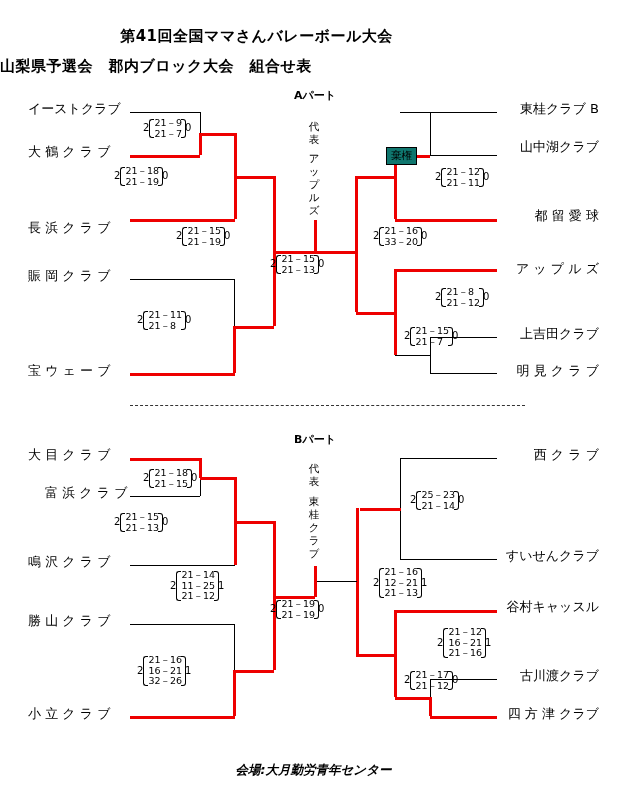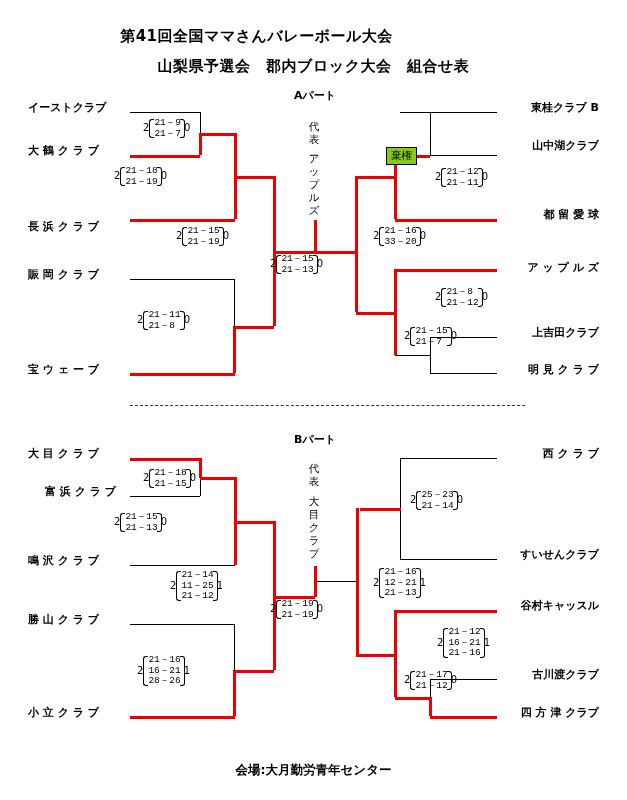--- a/index.html
+++ b/index.html
@@ -13,38 +13,38 @@
   }
   #root { position:relative; width:627px; height:800px; }
 
   .title1 {
     position:absolute; left:0; top:27px; width:513px;
     text-align:center; font-size:15px; font-weight:bold;
     letter-spacing:0.5px;
   }
   .title2 {
     position:absolute; left:0; top:57px; width:627px;
-    text-align:center; font-size:15px; font-weight:bold;
+    text-align:left; font-size:15px; font-weight:bold;
     letter-spacing:0.5px;
   }
   .footer1 {
     position:absolute; left:0; top:738px; width:627px;
     text-align:center; font-size:12.5px; font-weight:bold;
   }
   .footer2 {
     position:absolute; left:0; top:762px; width:627px;
-    text-align:center; font-size:12.5px; font-weight:bold;
+    text-align:center; font-size:12.5px; font-weight:bold;font-style:italic;
   }
 
   .part-label {
     position:absolute; font-size:11px; font-weight:bold; text-align:center;
   }
 
   .team {
-    position:absolute; font-size:11px; white-space:nowrap;font-weight:bold;
+    position:absolute; font-size:13px; white-space:nowrap;
   }
   .team.left { text-align:left; }
   .team.right { text-align:right; }
 
   .vline, .hline {
     position:absolute; background:#000000;
   }
   .vline { width:1px; }
   .hline { height:1px; }
   .red { background:#ee0000; }
@@ -53,36 +53,36 @@
 
   .score {
     position:absolute; font-size:9.5px; line-height:10.5px;
     white-space:nowrap; letter-spacing:0px;
   }
   .score .num { display:inline-block; vertical-align:middle; font-size:10px; }
   .score .brk {
     display:inline-block; vertical-align:middle; position:relative;
     padding:0 3px 0 5px;
   }
-  .score .brk .lines { display:block;font-family:Liberation Mono, monospace; }
+  .score .brk .lines { display:block; }
   .score .brk .lines span { display:block; }
   .score .brk::before {
     content:""; position:absolute; left:0px; top:1px; bottom:1px; width:4px;
     border-left:1px solid #000; border-top:1px solid #000; border-bottom:1px solid #000;
     border-radius:3px 0 0 3px;
   }
   .score .brk::after {
     content:""; position:absolute; right:-1px; top:1px; bottom:1px; width:4px;
     border-right:1px solid #000; border-top:1px solid #000; border-bottom:1px solid #000;
     border-radius:0 3px 3px 0;
   }
 
   .kiken {
     position:absolute; font-size:10.5px; border:1px solid #000;
-    padding:1px 4px; background:#84cc16;
+    padding:1px 4px; background:#0f766e;
   }
 
   .champ {
     position:absolute; font-size:10.5px; text-align:center; line-height:13px;
     width:16px;
   }
 
   .dashed {
     position:absolute; left:130px; top:405px; width:395px;
     border-top:1px dashed #333;
@@ -210,21 +210,21 @@
     <span class="num">2</span><span class="brk"><span class="lines">
           <span>21－15</span>
           <span>21－13</span>
         </span></span><span class="num">0</span>
   </div>
 
   <div class="dashed"></div>
 
   <div class="part-label" style="left:275px; top:432px; width:80px;">Bパート</div>
   <div class="champ" style="left:306px; top:462px;">代表</div>
-  <div class="champ" style="left:306px; top:495px;">大目クラブ</div>
+  <div class="champ" style="left:306px; top:495px;">東桂クラブ</div>
 
   <div class="team left" style="left:28px; top:446px;">大 目 ク ラ ブ</div>
   <div class="team left" style="left:45px; top:484px;">富 浜 ク ラ ブ</div>
   <div class="team left" style="left:28px; top:553px;">鳴 沢 ク ラ ブ</div>
   <div class="team left" style="left:28px; top:612px;">勝 山 ク ラ ブ</div>
   <div class="team left" style="left:28px; top:705px;">小 立 ク ラ ブ</div>
 
   <div class="team right" style="right:28px; top:446px;">西 ク ラ ブ</div>
   <div class="team right" style="right:28px; top:547px;">すいせんクラブ</div>
   <div class="team right" style="right:28px; top:598px;margin-left:40px;">谷村キャッスル</div>
@@ -285,21 +285,21 @@
     <span class="num">2</span><span class="brk"><span class="lines">
           <span>21－14</span>
           <span>11－25</span>
           <span>21－12</span>
         </span></span><span class="num">1</span>
   </div>
   <div class="score" style="left:137px; top:655px;">
     <span class="num">2</span><span class="brk"><span class="lines">
           <span>21－16</span>
           <span>16－21</span>
-          <span>28－26</span>
+          <span>32－26</span>
         </span></span><span class="num">1</span>
   </div>
   <div class="score" style="left:410px; top:490px;">
     <span class="num">2</span><span class="brk"><span class="lines">
           <span>25－23</span>
           <span>21－14</span>
         </span></span><span class="num">0</span>
   </div>
   <div class="score" style="left:373px; top:567px;">
     <span class="num">2</span><span class="brk"><span class="lines">

